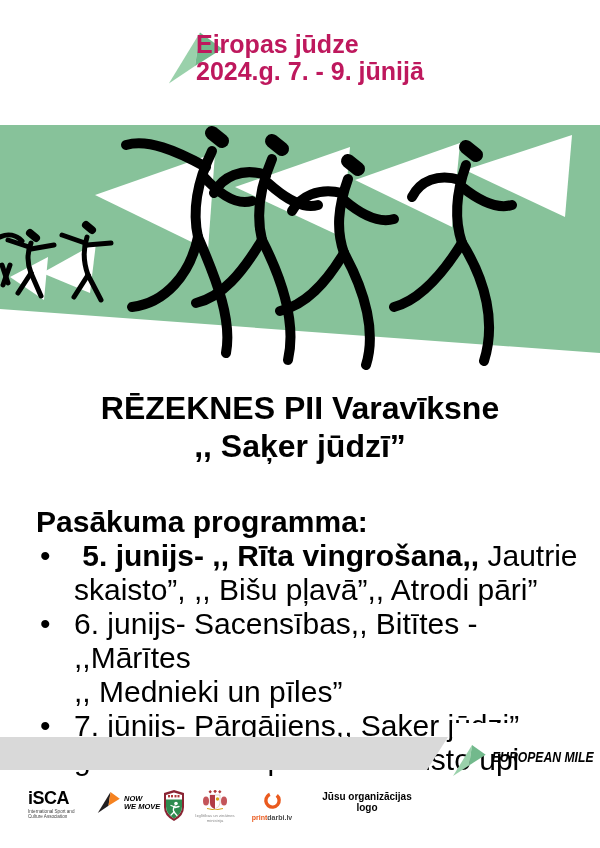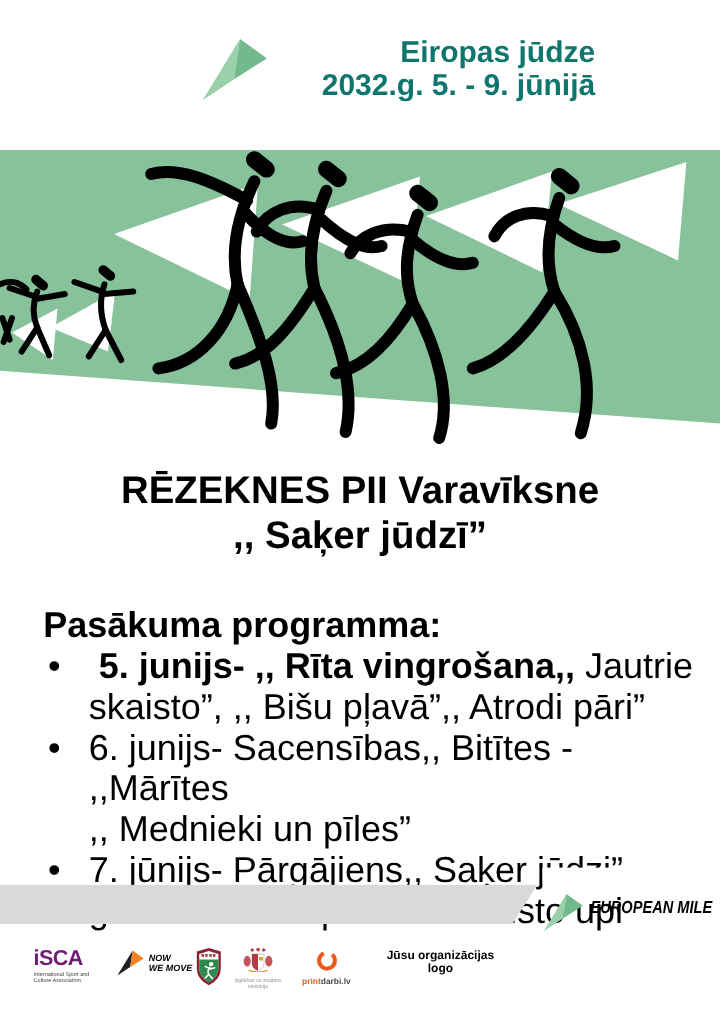--- a/index.html
+++ b/index.html
@@ -1,22 +1,22 @@
 <!DOCTYPE html>
 <html><head>
 <meta charset="utf-8">
 <style>
   html,body{margin:0;padding:0;background:#fff;}
   .page{position:relative;width:600px;height:848px;background:#fff;overflow:hidden;
         font-family:"Liberation Sans", sans-serif;color:#000;}
 
   
   .hdr-arrow{position:absolute;left:163px;top:30px;width:64px;height:56px;}
-  .hdr-text{position:absolute;left:196px;top:31px;width:300px;text-align:right;
-            color:#0f766e;font-weight:bold;font-size:25px;line-height:27px;}
+  .hdr-text{position:absolute;left:196px;top:31px;width:300px;text-align:left;
+            color:#be185d;font-weight:bold;font-size:25px;line-height:27px;}
 
   
   .banner{position:absolute;left:0;top:125px;width:600px;height:250px;display:block;}
 
   
   .title-block{position:absolute;left:0;top:389px;width:600px;text-align:center;
                font-size:32px;line-height:38px;font-weight:bold;}
   .t2{}
 
   
@@ -33,21 +33,21 @@
   .gray-band{position:absolute;left:0;top:737px;width:448px;height:33px;background:#d9d9d9;
              clip-path:polygon(0 0,100% 0,95.3% 100%,0 100%);}
   .em-arrow{position:absolute;left:450px;top:737px;width:38px;height:47px;}
   .em-label{position:absolute;left:492px;top:749px;font-size:14.5px;font-weight:800;
             font-style:italic;letter-spacing:0;transform:scaleX(.84);transform-origin:left top;
             white-space:nowrap;}
 
   
   .logos{position:absolute;left:0;top:789px;width:600px;height:45px;}
   .isca{position:absolute;left:28px;top:0;width:66px;}
-  .isca-word{font-size:18px;font-weight:800;color:#701a75;letter-spacing:-.5px;line-height:18px;}
+  .isca-word{font-size:18px;font-weight:800;color:#000000;letter-spacing:-.5px;line-height:18px;}
   .isca-sub{font-size:4.6px;line-height:5.4px;color:#444;margin-top:2px;}
   .nwm{position:absolute;left:95px;top:2px;display:flex;align-items:center;}
   .nwm svg{width:27px;height:23px;margin-right:2px;}
   .nwm-text{font-size:7.5px;font-weight:800;font-style:italic;line-height:8px;}
   .shield{position:absolute;left:162px;top:0;width:24px;height:34px;}
   .ministry{position:absolute;left:195px;top:1px;width:40px;text-align:center;}
   .ministry svg{width:28px;height:20px;}
   .ministry-sub{font-size:4.2px;line-height:4.8px;color:#8a8a8a;}
   .printd{position:absolute;left:250px;top:2px;width:44px;text-align:center;}
   .printd svg{width:19px;height:19px;}
@@ -60,21 +60,21 @@
 <body>
 
 <div class="page">
 
   <svg class="hdr-arrow" viewBox="0 0 100 90">
     <polygon points="8,86 58,4 50,58" fill="#9ad1ab"></polygon>
     <polygon points="50,58 58,4 94,30" fill="#72b98c"></polygon>
   </svg>
   <div class="hdr-text">
     <div>Eiropas jūdze</div>
-    <div>2032.g. 5. - 9. jūnijā</div>
+    <div>2024.g. 7. - 9. jūnijā</div>
   </div>
 
   <svg class="banner" viewBox="0 0 600 250">
     <polygon points="0,0 600,0 600,228 0,184" fill="#87c29a"></polygon>
 
     <g fill="#ffffff">
       <polygon points="10,152 48,132 44,175"></polygon>
       <polygon points="42,148 96,118 90,168"></polygon>
       <polygon points="95,70 215,28 208,125"></polygon>
       <polygon points="235,62 350,22 342,112"></polygon>

